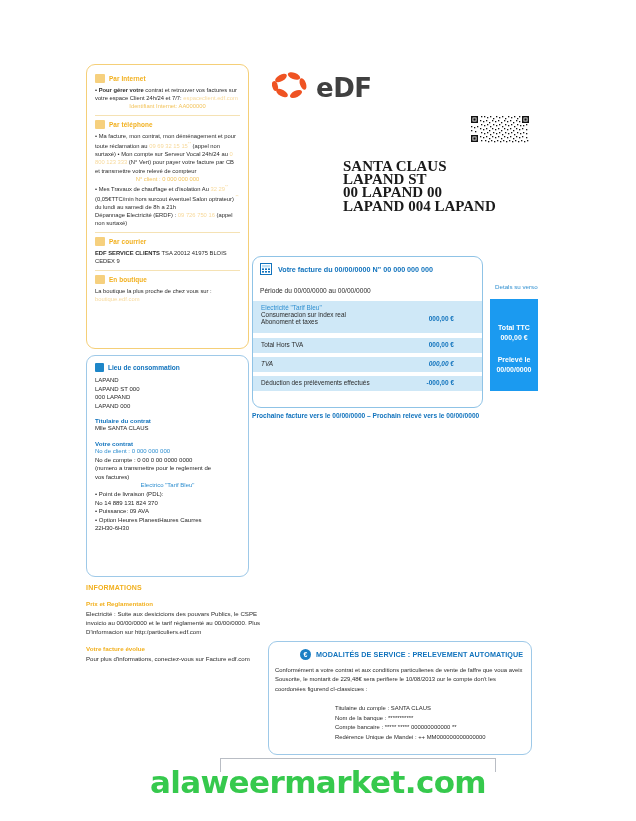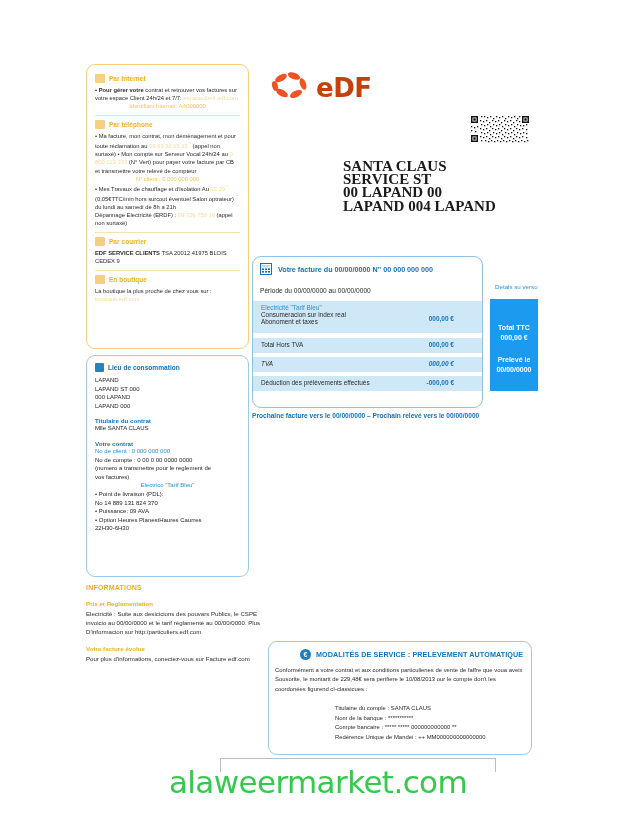--- a/index.html
+++ b/index.html
@@ -50,21 +50,21 @@
   
   #informations{left:86px;top:584px;width:175px;}
   #informations .head{font-size:7px;font-weight:bold;color:#f2b01e;letter-spacing:.2px;}
   #informations .sub{font-size:6.2px;font-weight:bold;color:#f2b01e;margin-top:9px;}
   #informations .txt{font-size:6.1px;line-height:9px;color:#2b2b2b;margin-top:2px;}
 
   
   #edf-logo{left:272px;top:70px;width:95px;height:36px;}
   #edf-logo .wordmark{
     position:absolute;left:44px;top:3px;font-size:26px;font-weight:bold;
-    color:#c2410c;font-family:"DejaVu Sans", sans-serif;letter-spacing:-.5px;
+    color:#404040;font-family:"DejaVu Sans", sans-serif;letter-spacing:-.5px;
   }
 
   
   #qr-code{left:469px;top:114px;width:62px;height:30px;}
 
   
   #recipient-address{
     left:343px;top:160px;
     font-family:"Liberation Serif", serif;
     font-size:15px;font-weight:bold;line-height:13.2px;color:#1a1a1a;
@@ -127,21 +127,21 @@
   }
   #payment-panel .bank{
     position:absolute;left:66px;top:62px;width:196px;
     font-size:5.9px;line-height:9.6px;color:#2b2b2b;
   }
 
   
   #watermark{
     left:0;top:764px;width:636px;text-align:center;
     font-family:"DejaVu Sans", sans-serif;
-    font-size:31px;font-weight:normal;color:#36c94d;letter-spacing:-.6px;
+    font-size:31px;font-weight:bold;color:#36c94d;letter-spacing:-.6px;
   }
   #watermark-frame{
     left:220px;top:758px;width:276px;height:14px;
     border:1px solid #b9bdc4;border-bottom:none;box-sizing:border-box;
   }
 </style>
 </head>
 <body>
 
 <div class="page">
@@ -378,21 +378,21 @@
         <rect x="49" y="27" width="1.3" height="1.3"></rect>
           <rect x="52" y="26" width="1.3" height="1.3"></rect>
         <rect x="55" y="27" width="1.3" height="1.3"></rect>
           <rect x="58" y="26" width="1.3" height="1.3"></rect>
       </g>
     </svg>
   </div>
 
   <div class="abs" id="recipient-address">
     <div>SANTA CLAUS</div>
-    <div>SERVICE ST</div>
+    <div>LAPAND ST</div>
     <div>00 LAPAND 00</div>
     <div>LAPAND 004 LAPAND</div>
   </div>
 
   <div class="abs" id="invoice-panel">
     <div class="inv-outline"></div>
 
     <div class="inv-head">
       <svg class="glyph" viewBox="0 0 12 12">
         <rect x="0.5" y="0.5" width="11" height="11" fill="#fff" stroke="#1173bd"></rect>

